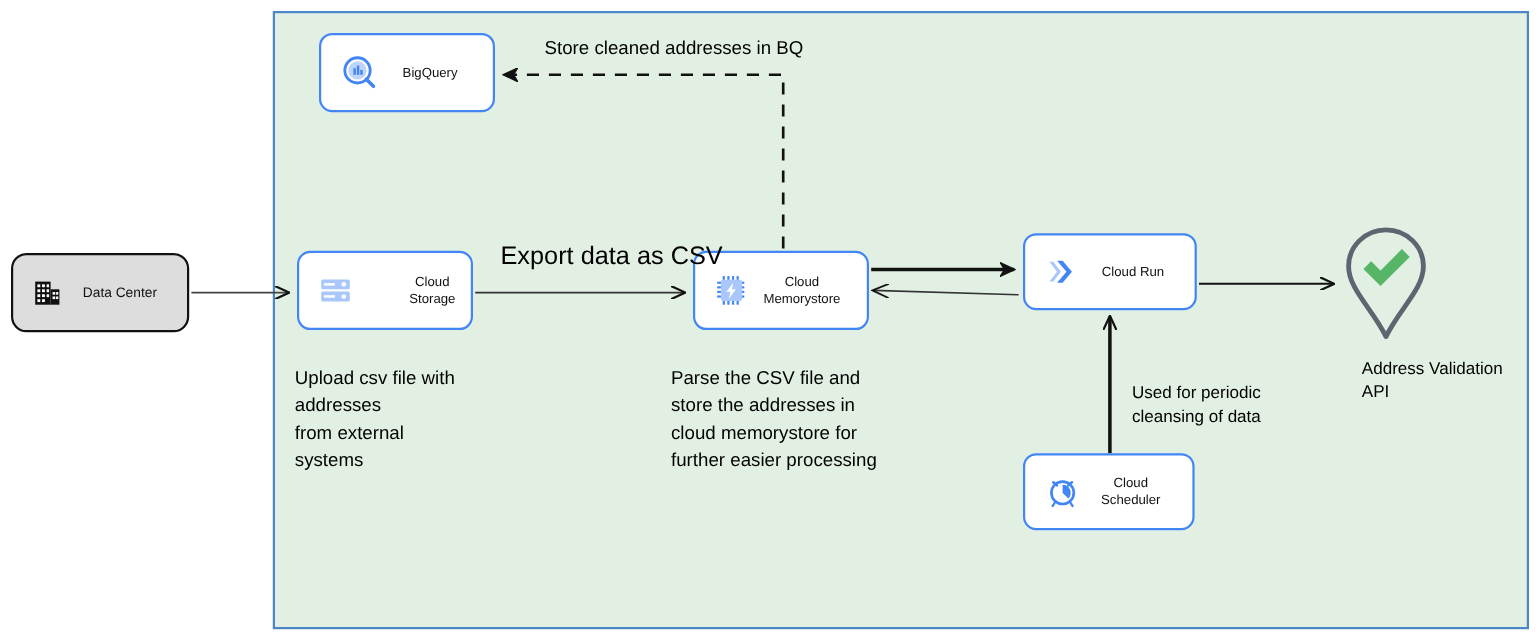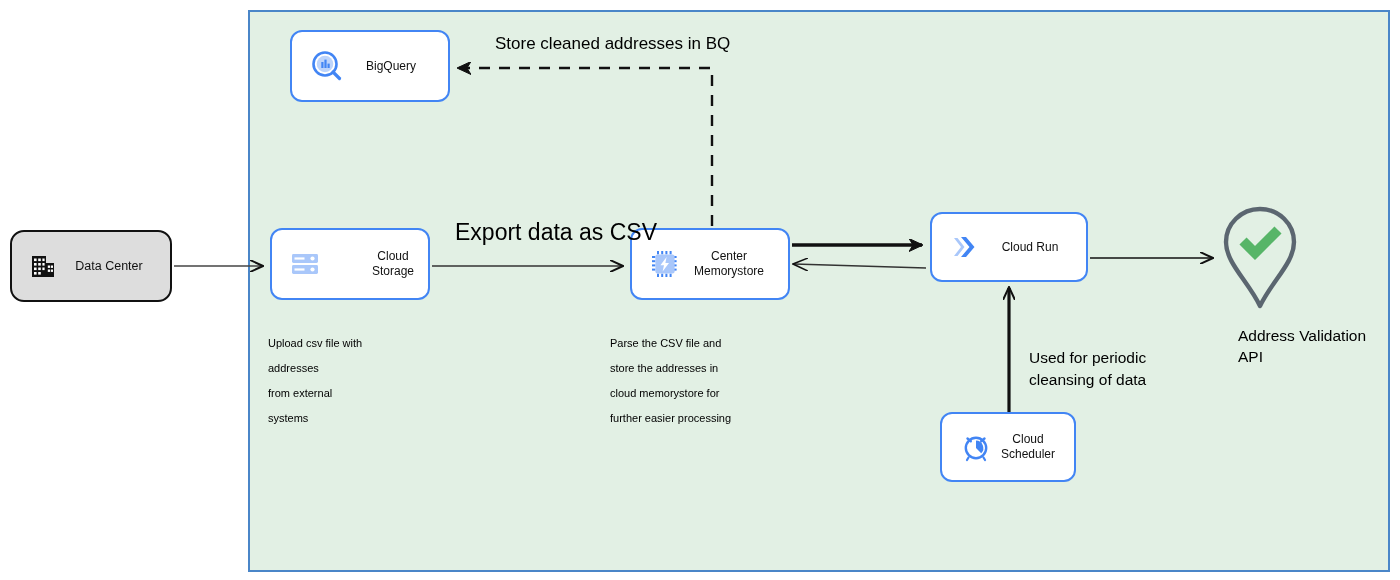--- a/index.html
+++ b/index.html
@@ -24,24 +24,24 @@
       background:#dddddd;border:2.5px solid #111;border-radius:14px;
       display:flex;align-items:center;box-sizing:border-box;}
   .dc .ic{flex:0 0 auto;margin-left:16px;}
   .dc .lbl{flex:1 1 auto;text-align:center;font-size:12.5px;color:#111;padding-right:10px;}
 
   
   #n-bigquery{left:290px;top:30px;width:160px;height:72px;}
   #n-storage{left:270px;top:228px;width:160px;height:72px;gap:48px;}
   #n-memorystore{left:630px;top:228px;width:160px;height:72px;}
   #n-cloudrun{left:930px;top:212px;width:158px;height:70px;}
-  #n-scheduler{left:930px;top:412px;width:136px;height:70px;margin-left:10px;}
-
-  
-  .note{position:absolute;font-size:11px;color:#000;line-height:25px;white-space:pre-line;}
+  #n-scheduler{left:930px;top:412px;width:156px;height:70px;}
+
+  
+  .note{position:absolute;font-size:17px;color:#000;line-height:25px;white-space:pre-line;}
   #t-bq-label{left:495px;top:31px;font-size:17px;}
   #t-export{left:455px;top:220px;font-size:23px;}
   #t-upload{left:268px;top:331px;}
   #t-parse{left:610px;top:331px;}
   #t-periodic{left:1029px;top:347px;line-height:22px;font-size:15.5px;}
   #t-avapi{left:1238px;top:325px;line-height:21px;font-size:15.5px;}
 
   
   #pin{position:absolute;left:1218px;top:205px;width:84px;height:106px;}
   svg{display:block;overflow:visible;}
@@ -170,21 +170,21 @@
             <rect x="2" y="19.6" width="3.4" height="2"></rect>
           <rect x="23.2" y="7" width="3.4" height="2"></rect>
             <rect x="23.2" y="11.2" width="3.4" height="2"></rect>
           <rect x="23.2" y="15.4" width="3.4" height="2"></rect>
             <rect x="23.2" y="19.6" width="3.4" height="2"></rect>
         </g>
         <rect x="5.4" y="5.4" width="19.2" height="19.2" rx="2" fill="#a9c7fa"></rect>
         <path d="M16.6 8 L10.4 16.2 L14 16.2 L12.6 22.6 L19 14 L15.4 14 Z" fill="#ffffff"></path>
       </svg>
     </span>
-    <span class="lbl">Center
+    <span class="lbl">Cloud
 Memorystore</span>
   </div>
 
   <div class="node" id="n-cloudrun">
     <span class="ic">
       <svg width="34" height="30" viewBox="0 0 34 30">
         <path d="M4 6 L11 15 L4 24 L7.5 24 L14.5 15 L7.5 6 Z" fill="#a9c7fa"></path>
         <path d="M11 5 L19.5 15 L11 25 L16 25 L24.5 15 L16 5 Z" fill="#4285f4"></path>
       </svg>
     </span>

